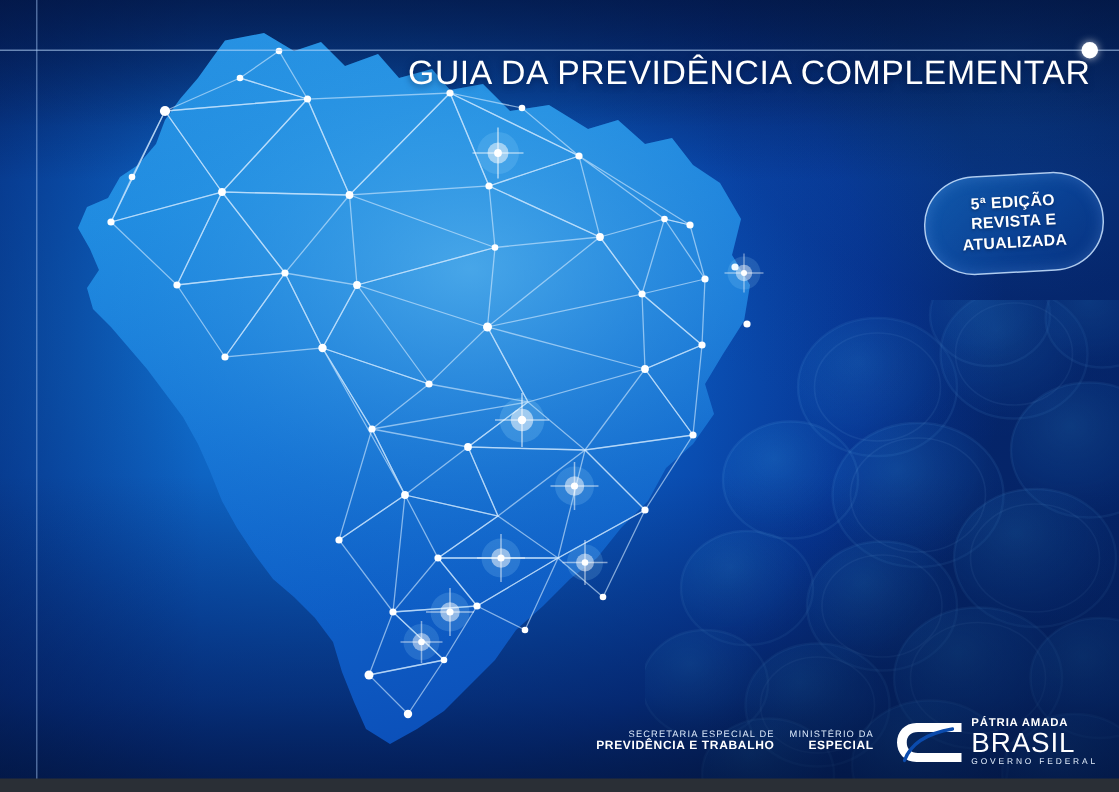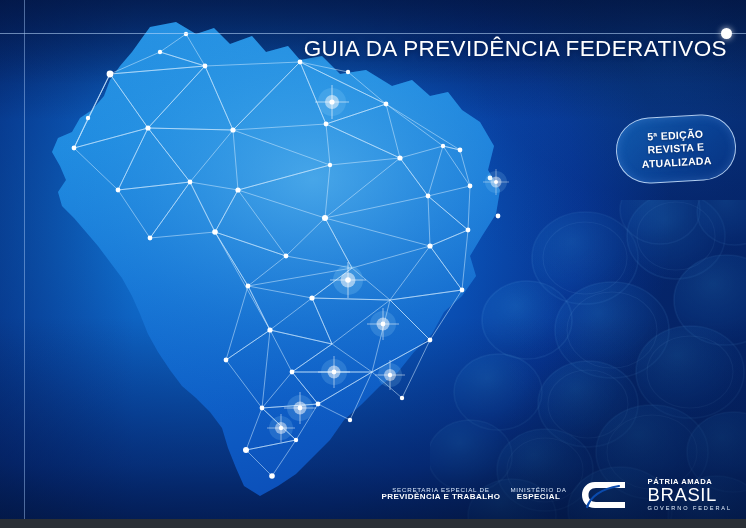--- a/index.html
+++ b/index.html
@@ -138,42 +138,42 @@
     position: absolute;
     right: 14px;
     bottom: 16px;
     display: flex;
     align-items: center;
     gap: 10px;
   }
   .gov-unit {
     display: flex;
     flex-direction: column;
-    align-items: center;
+    align-items: flex-end;
     line-height: 1.12;
     color: #ffffff;
   }
   .gov-top {
     font-size: 6.2px;
     letter-spacing: 0.75px;
     font-weight: 400;
     color: #dbe9fb;
     white-space: nowrap;
   }
   .gov-bottom {
     font-size: 8px;
     letter-spacing: 0.45px;
     font-weight: 700;
     color: #ffffff;
     white-space: nowrap;
   }
   .brasil-logo {
     display: flex;
     align-items: center;
-    gap: 21px;
+    gap: 5px;
     margin-left: 4px;
   }
   .brasil-mark { width: 46px; height: 30px; display: block; }
   .brasil-text {
     display: flex;
     flex-direction: column;
     align-items: flex-start;
     color: #fff;
   }
   .bt-1 {
@@ -444,21 +444,21 @@
         </g>
       </g>
     </svg>
   </div>
 
   <div class="rule-h"></div>
   <div class="rule-v"></div>
   <div class="rule-dot"></div>
 
   <div class="title-block">
-    <div class="title-line">GUIA DA PREVIDÊNCIA FEDERATIVOS</div>
+    <div class="title-line">GUIA DA PREVIDÊNCIA COMPLEMENTAR</div>
   </div>
 
   <div class="badge">
     <div class="badge-line">5ª EDIÇÃO</div>
     <div class="badge-line">REVISTA E</div>
     <div class="badge-line">ATUALIZADA</div>
   </div>
 
   <div class="footer">
 

